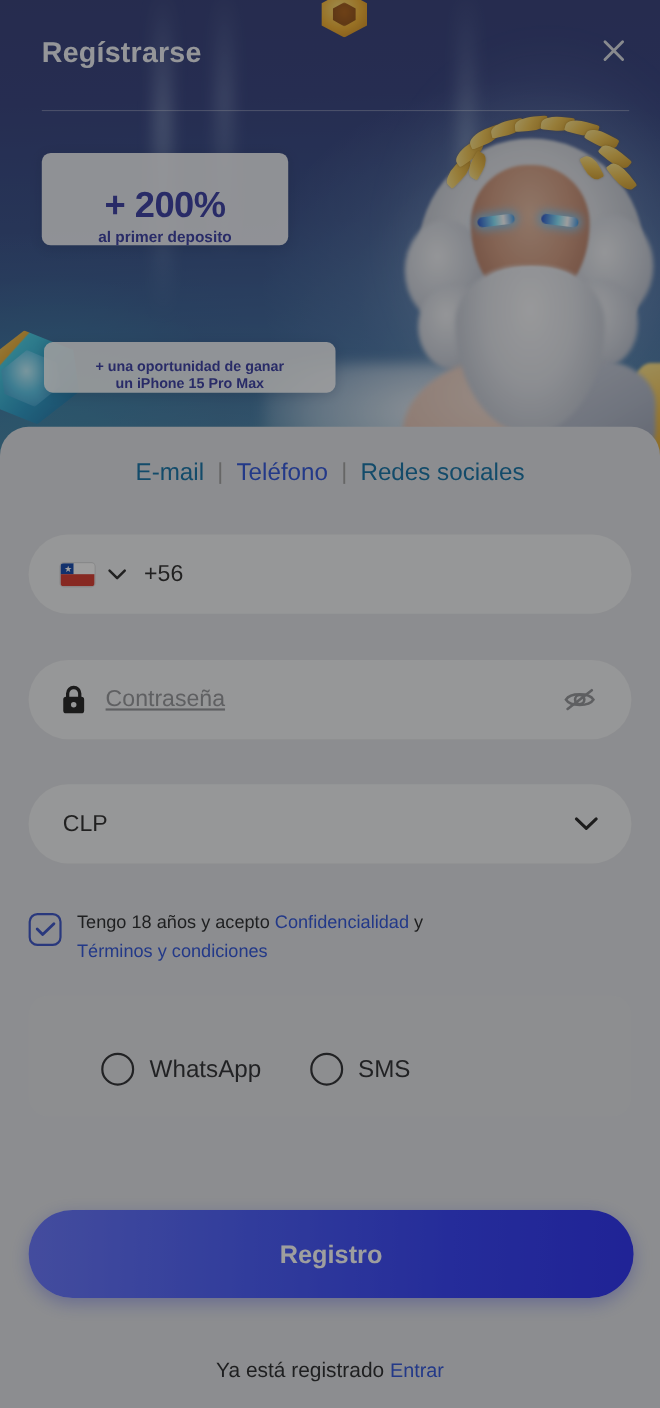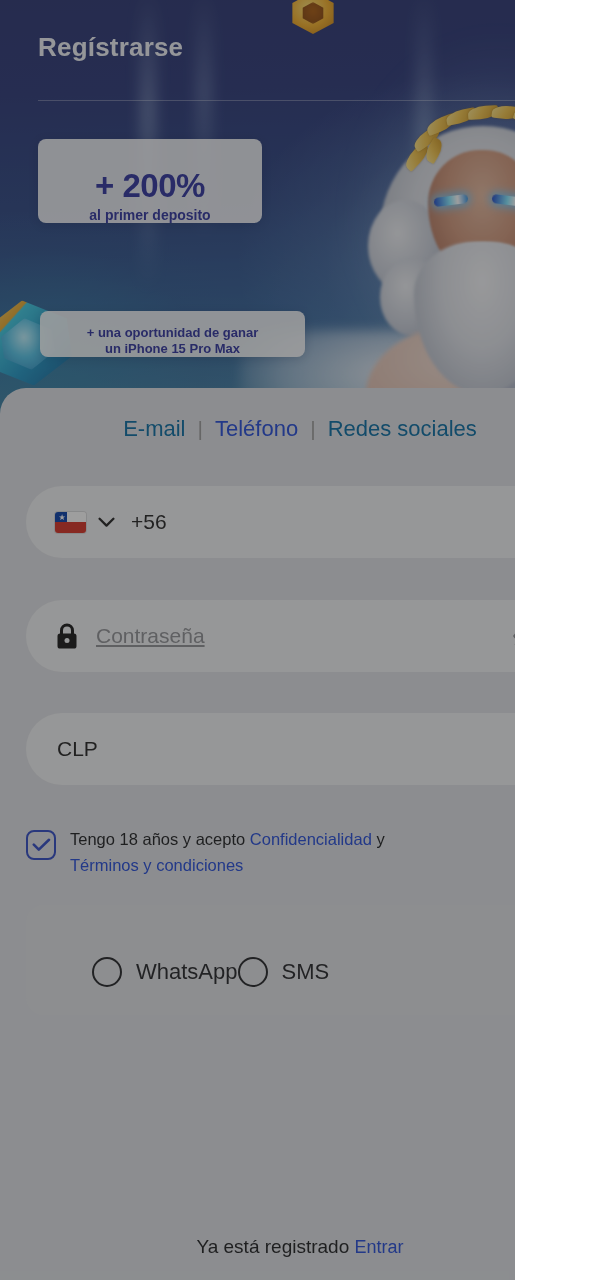--- a/index.html
+++ b/index.html
@@ -6,21 +6,21 @@
 
   html, body {
     width: 600px;
     height: 1280px;
     overflow: hidden;
     font-family: "Liberation Sans", sans-serif;
   }
 
   #screen {
     position: relative;
-    width: 515px;
+    width: 600px;
     height: 1280px;
     background: #6e6e6e;
     overflow: hidden;
   }
 
   
   .hero {
     position: absolute;
     left: 0; top: 0;
     width: 600px; height: 420px;
@@ -249,21 +249,21 @@
   .msg-box {
     position: absolute; left: 26px; top: 517px; width: 548px; height: 110px;
     background: rgba(225,227,231,0.55); border-radius: 18px;
   }
   .msg-title {
     position: absolute; left: 20px; top: 14px;
     font-size: 17px; color: #1d1e21;
   }
   .radios {
     position: absolute; left: 0; top: 52px; width: 548px;
-    display: flex; align-items: center; padding-left: 66px;
+    display: flex; align-items: center; gap: 44px; padding-left: 66px;
   }
   .radio-item { display: flex; align-items: center; gap: 14px; cursor: pointer; }
   .radio-dot {
     width: 30px; height: 30px; border-radius: 50%;
     border: 2px solid #1d1e21; background: transparent;
   }
   .radio-lbl { font-size: 22px; color: #1d1e21; }
 
   
   .submit {
@@ -421,20 +421,21 @@
           <span class="radio-dot"></span>
           <span class="radio-lbl">WhatsApp</span>
         </span>
         <span class="radio-item">
           <span class="radio-dot"></span>
           <span class="radio-lbl">SMS</span>
         </span>
       </div>
     </div>
 
+    <button class="submit">Registro</button>
 
     <div class="footer">
       <span>Ya está registrado</span>
       <span class="lnk">Entrar</span>
     </div>
   </div>
 
   <div class="overlay"></div>
 </div>
 

